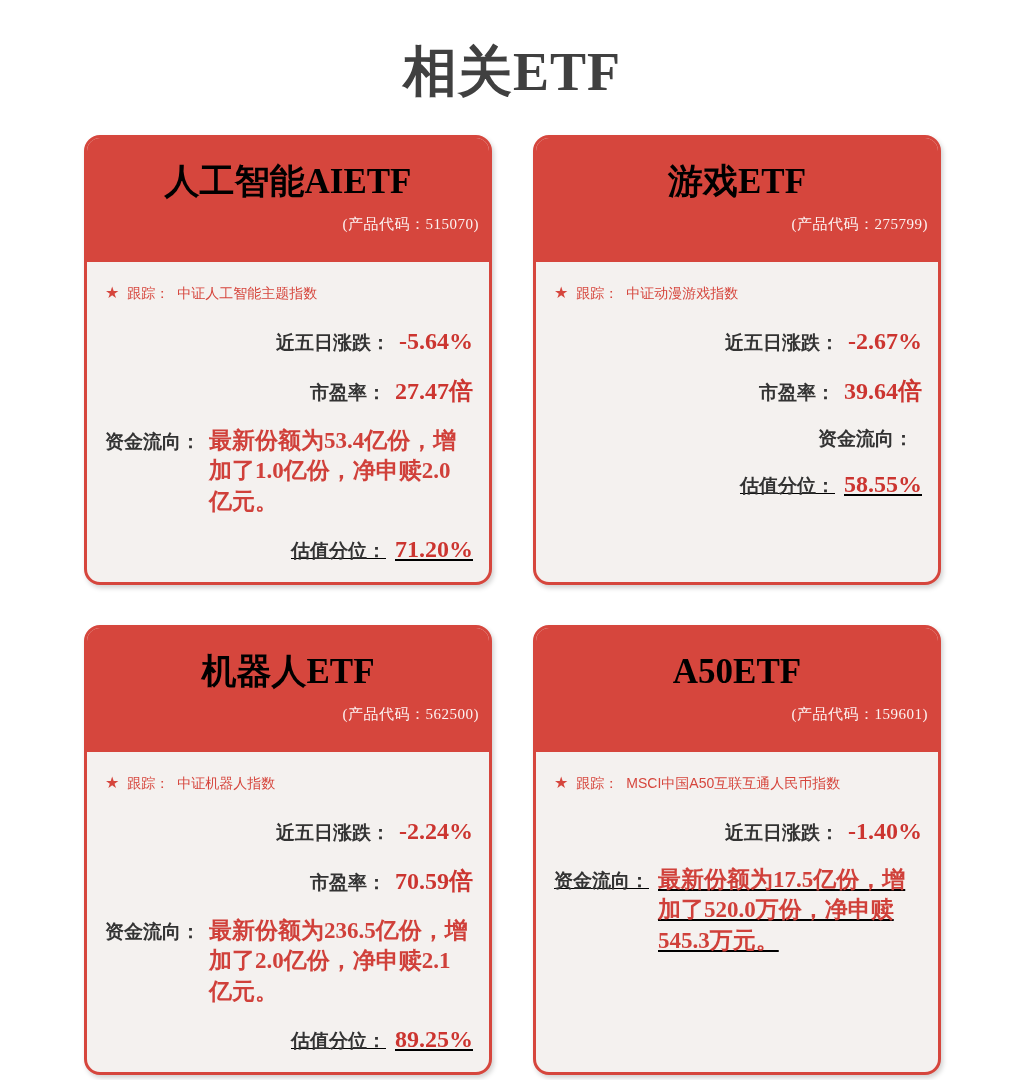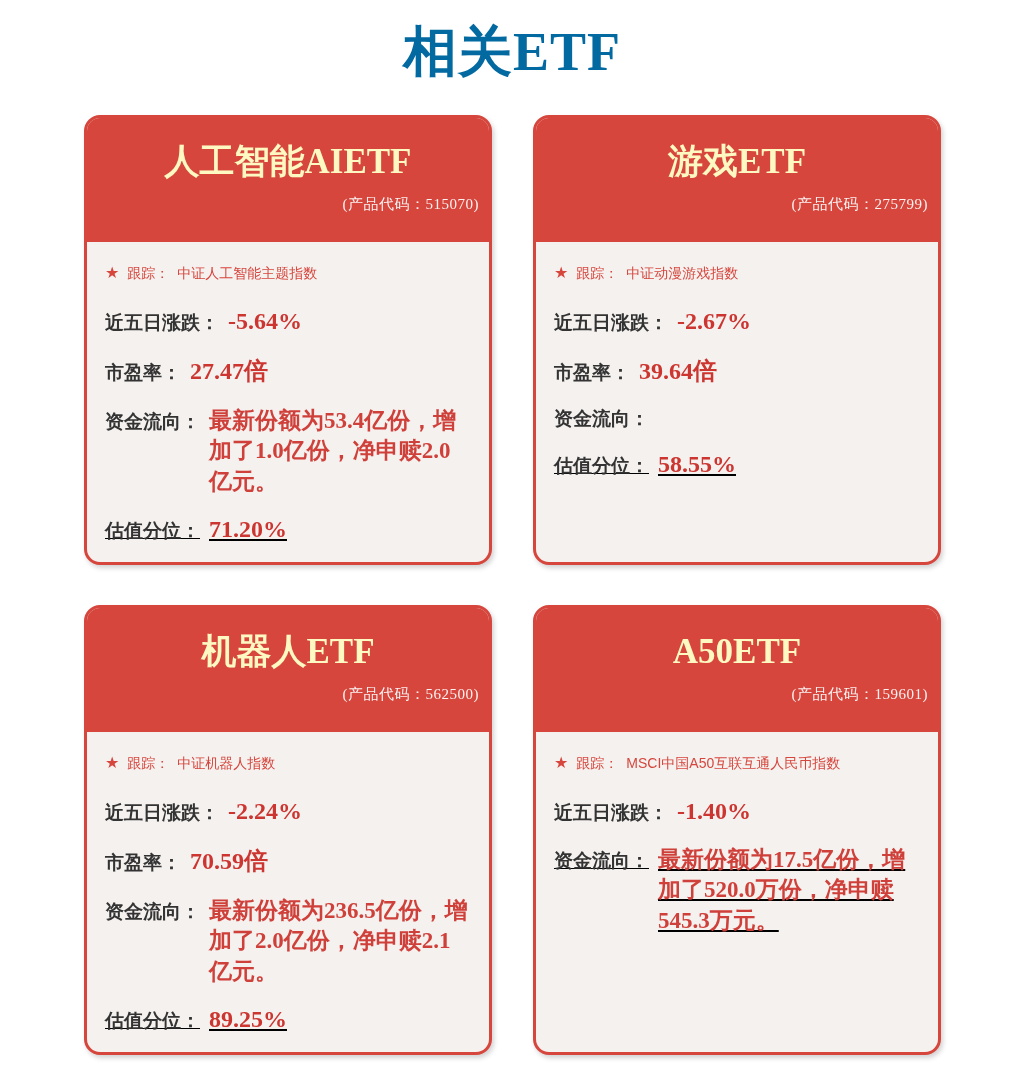--- a/index.html
+++ b/index.html
@@ -8,24 +8,25 @@
     width: 1024px;
     height: 1080px;
     font-family: "Liberation Sans", sans-serif;
     overflow: hidden;
   }
   .page-title {
     text-align: center;
     font-family: "Liberation Serif", "DejaVu Serif", serif;
     font-weight: 700;
     font-size: 54px;
-    color: #0369a1;
+    color: #404040;
     padding-top: 16px;
     margin-bottom: 26px;
     letter-spacing: 1px;
+    margin-top: 20px;
   }
   .cards-grid {
     display: grid;
     grid-template-columns: 408px 408px;
     column-gap: 41px;
     row-gap: 40px;
     padding: 0 83px 0 84px;
   }
   .card {
     border: 3px solid #d6463d;
@@ -41,21 +42,21 @@
     color: #ffffff;
     text-align: center;
     padding: 24px 10px 20px 10px;
     min-height: 124px;
   }
   .etf-name {
     font-family: "Liberation Serif", "DejaVu Serif", serif;
     font-weight: 700;
     font-size: 35px;
     line-height: 1.15;
-    color: #fef9c3;
+    color: #000000;
   }
   .card-code {
     margin-top: 13px;
     font-size: 15px;
     color: rgba(255,255,255,0.93);
     font-family: "Liberation Serif", "DejaVu Serif", serif;
     letter-spacing: 0.5px;
     text-align: right;
   }
   .card-body {
@@ -73,20 +74,21 @@
   .star-icon {
     font-size: 16px;
     margin-right: 8px;
     color: #d6463d;
   }
   .track-label { margin-right: 8px; }
   .metric-row {
     display: flex;
     align-items: baseline;
     margin-bottom: 19px;
+    justify-content: flex-end;
   }
   .metric-row:last-child { margin-bottom: 0; text-decoration: underline; }
   .metric-label {
     font-weight: 700;
     font-size: 19px;
     color: #333333;
     white-space: nowrap;
     margin-right: 9px;
     font-family: "Liberation Sans", sans-serif;
   }

